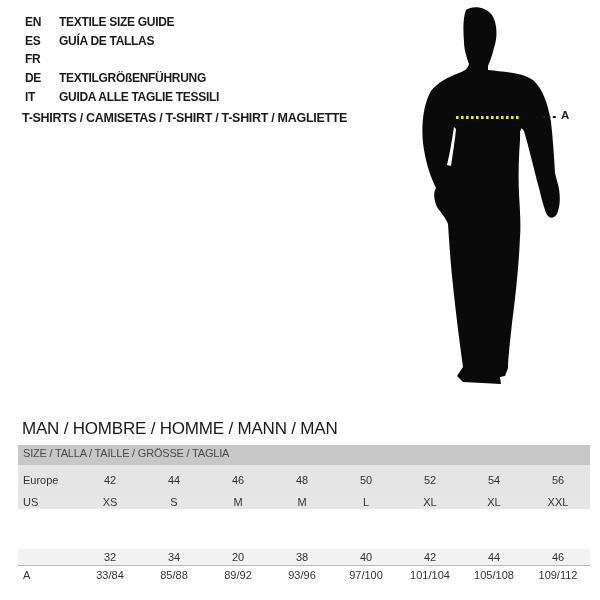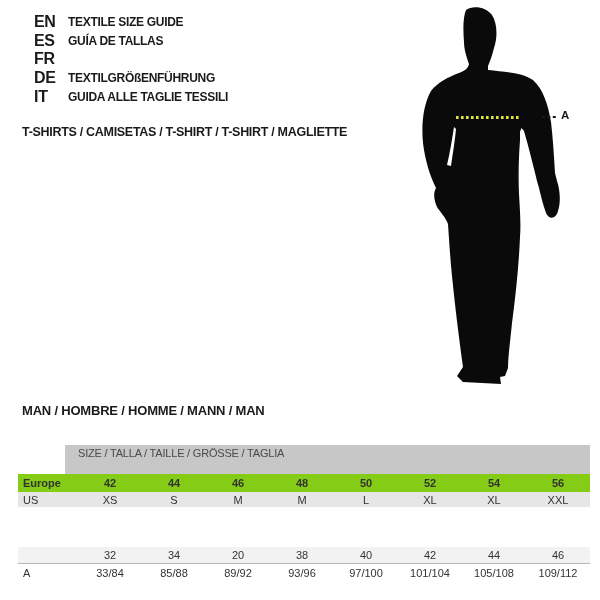--- a/index.html
+++ b/index.html
@@ -3,40 +3,40 @@
 <meta charset="utf-8">
 <style>
   html,body{margin:0;padding:0;background:#fff;}
   .canvas{
     position:relative;width:600px;height:600px;background:#ffffff;overflow:hidden;
     font-family:"Liberation Sans",sans-serif;color:#1a1a1a;
   }
   
   .lang-list{position:absolute;left:25px;top:13px;}
   .lang-row{display:flex;height:18.6px;align-items:center;}
-  .lang-code{width:34px;font-size:16px;font-weight:700;letter-spacing:-0.3px;margin-left:9px;}
+  .lang-code{width:34px;font-size:12px;font-weight:700;letter-spacing:-0.3px;}
   .lang-label{font-size:12px;font-weight:700;letter-spacing:-0.3px;white-space:nowrap;}
   
-  .categories{position:absolute;left:22px;top:123px;}
+  .categories{position:absolute;left:22px;top:109px;}
   .cat-line{font-size:12.5px;font-weight:700;letter-spacing:-0.3px;line-height:19.5px;white-space:nowrap;}
   
   .figure-svg{position:absolute;left:0;top:0;width:600px;height:600px;}
   .measure-label{position:absolute;left:561px;top:109px;font-size:11.5px;font-weight:600;}
   
-  .man-title{position:absolute;left:22px;top:403px;font-size:13px;font-weight:700;letter-spacing:-0.2px;}
+  .man-title{position:absolute;left:22px;top:419px;font-size:17px;font-weight:400;letter-spacing:-0.2px;}
   
   .size-table{position:absolute;left:18px;top:445px;width:572px;font-size:11px;color:#333;}
   .table-header{
-    height:29px;line-height:16px;background:#c7c7c7;color:#4a4a4a;
-    padding-left:13px;font-size:11px;letter-spacing:-0.2px;margin-left:47px;
+    height:20px;line-height:16px;background:#c7c7c7;color:#4a4a4a;
+    padding-left:5px;font-size:11px;letter-spacing:-0.2px;
   }
   .t-row{display:grid;grid-template-columns:60px repeat(8,1fr);align-items:center;}
   .t-row .lbl{text-align:left;padding-left:5px;}
   .t-row .val{text-align:center;}
-  .row-europe{height:18px;background:#84cc16;font-weight:bold;}
+  .row-europe{height:29px;background:#e5e5e5;}
   .row-us{height:15px;background:#e6e6e6;}
   .row-num{height:16px;background:#f2f2f2;margin-top:40px;}
   .row-a{height:17px;background:#ffffff;border-top:1px solid #b8b8b8;}
   
   .footnote{position:absolute;left:20px;top:549px;font-size:11.5px;font-weight:700;letter-spacing:-0.2px;}
 </style>
 </head>
 <body>
 
 <div class="canvas">

